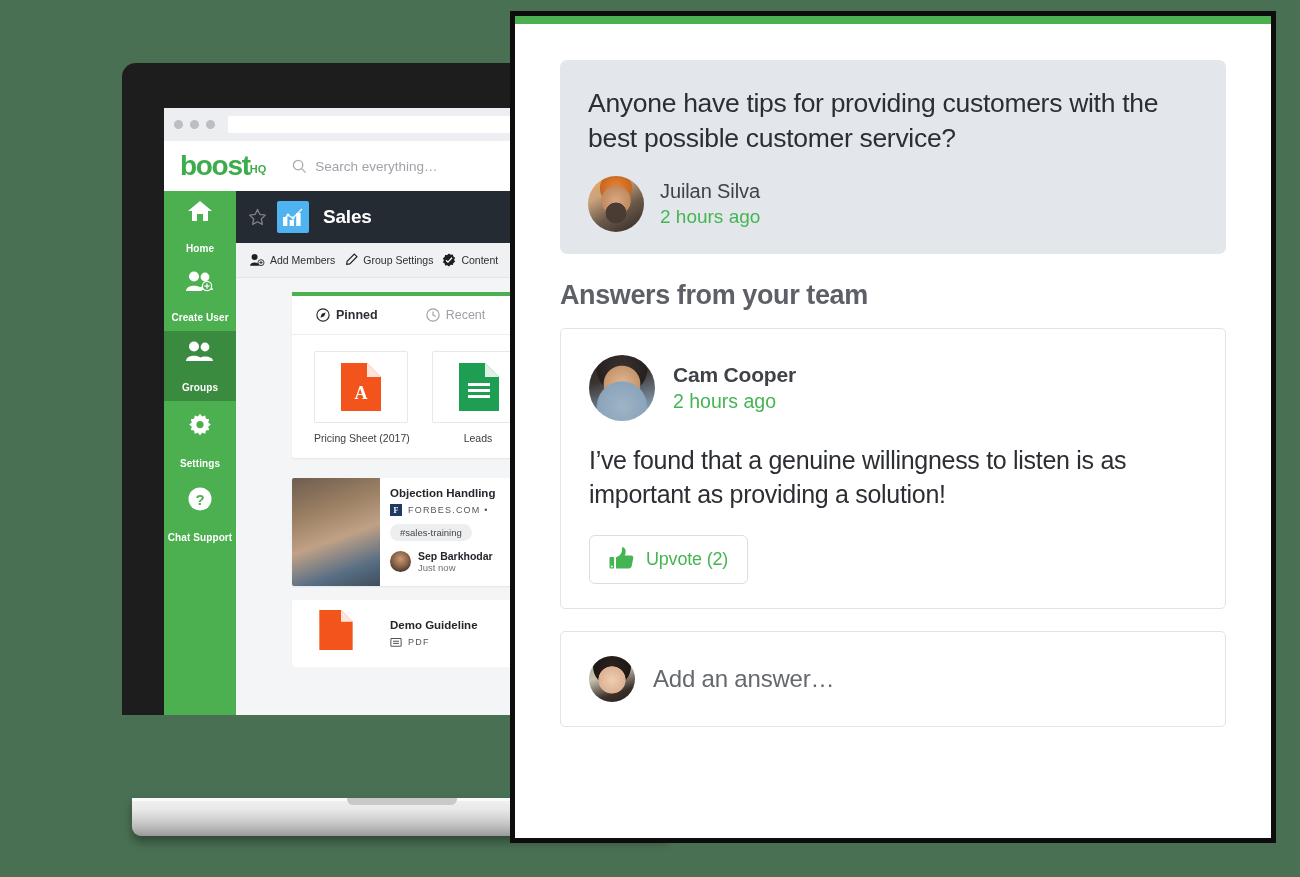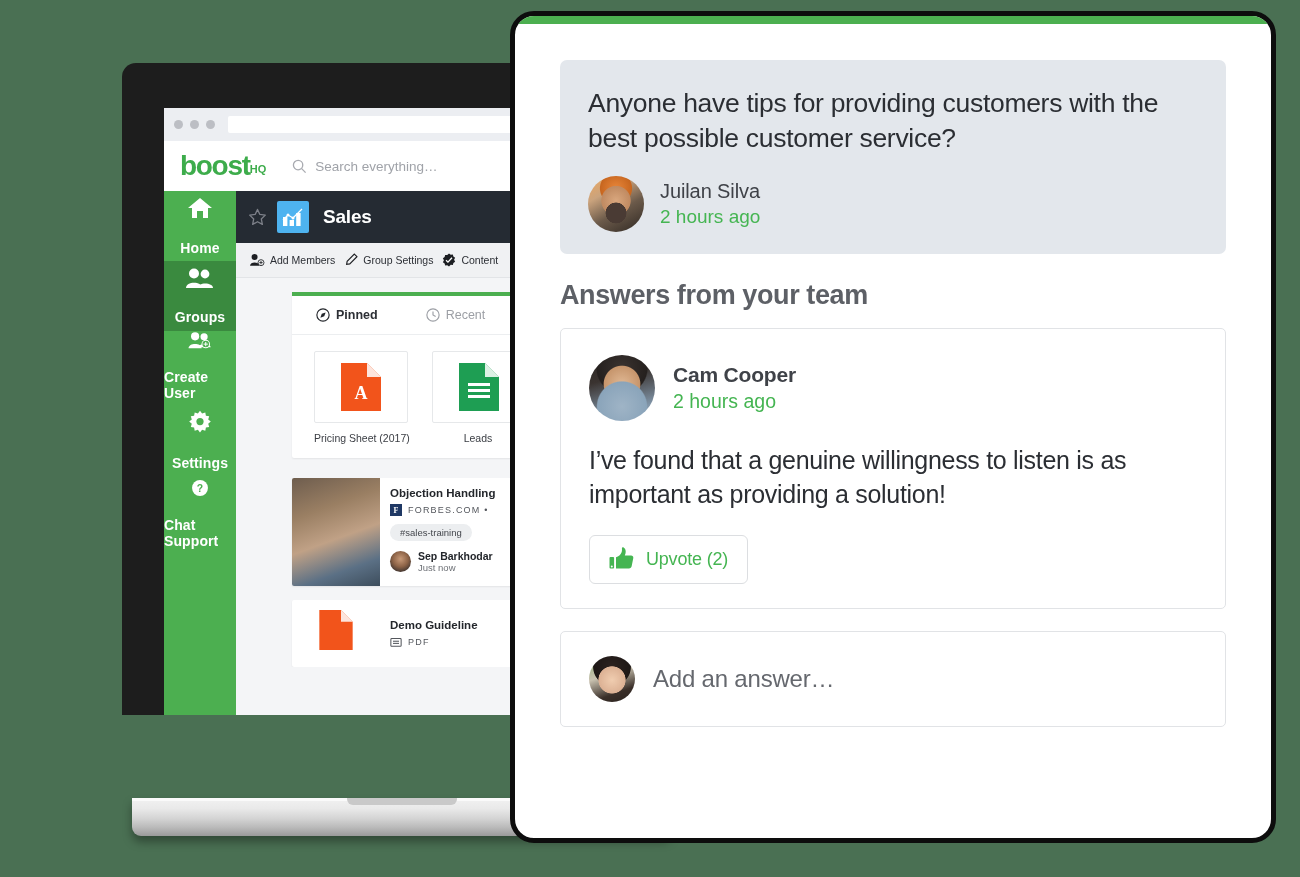--- a/index.html
+++ b/index.html
@@ -47,21 +47,21 @@
   .logo .hq{font-size:11px;font-weight:700;letter-spacing:0px;vertical-align:2px;}
   .search-wrap{display:flex;align-items:center;margin-left:26px;color:#a8aab0;}
   .search-text{font-size:13.5px;color:#a0a3a9;margin-left:8px;}
 
   .app-body{display:flex;height:524px;}
 
   
   .sidebar{width:72px;background:#4caf50;flex:none;}
   .side-item{height:70px;display:flex;flex-direction:column;align-items:center;justify-content:center;color:#fff;}
   .side-item.active{background:#3a8a3f;}
-  .side-item .lbl{font-size:14px;margin-top:20px;font-weight:600;letter-spacing:.1px;}
+  .side-item .lbl{font-size:10px;margin-top:20px;font-weight:600;letter-spacing:.1px;}
   .side-item.sp{margin-top:4px;}
 
   
   .main{flex:1;background:#f4f5f7;display:flex;flex-direction:column;min-width:0;}
   .grp-header{height:52px;background:#252b33;display:flex;align-items:center;padding:0 12px;flex:none;}
   .grp-icon{width:32px;height:32px;background:#4eb3f0;border-radius:2px;margin-left:10px;display:flex;align-items:center;justify-content:center;}
   .grp-title{color:#fff;font-size:19px;font-weight:700;margin-left:14px;letter-spacing:-.2px;}
   .grp-tools{height:34px;background:#f0f1f3;display:flex;align-items:center;padding:0 14px;gap:9px;flex:none;border-bottom:1px solid #e2e4e7;}
   .tool{display:flex;align-items:center;gap:5px;font-size:10.5px;color:#2c2f35;white-space:nowrap;font-weight:500;}
 
@@ -88,21 +88,21 @@
   .av-sm{width:21px;height:21px;border-radius:50%;background:radial-gradient(circle at 50% 38%,#c89a78 0%,#8d6347 46%,#4a3b33 75%,#d9d4cf 100%);flex:none;}
   .pa-name{font-size:10.5px;font-weight:700;color:#23262b;white-space:nowrap;}
   .pa-time{font-size:9.5px;color:#6d7076;}
 
   .post2{background:#fff;margin-top:14px;border-radius:2px;box-shadow:0 1px 2px rgba(0,0,0,.07);display:flex;width:420px;padding:10px 0;}
   .pdf-box{width:88px;display:flex;align-items:flex-start;justify-content:center;}
 
   
   #modal{
     position:absolute;left:510px;top:11px;width:766px;height:832px;
-    background:#fff;border-radius:24px;
+    background:#fff;border-radius:0;
     border:5px solid #0d0d0d;
     box-sizing:border-box;
     overflow:hidden;
   }
   #modal-accent{position:absolute;left:0;top:0;width:100%;height:8px;background:#4caf50;}
   #modal-inner{position:absolute;left:0;top:8px;right:0;bottom:0;padding:36px 45px 0 45px;box-sizing:border-box;}
 
   .question-card{background:#e3e7ec;border-radius:7px;padding:26px 28px 22px 28px;}
   .question-text{font-size:26.5px;line-height:1.32;color:#2b2e33;letter-spacing:-.3px;}
   .q-author{display:flex;align-items:center;gap:16px;margin-top:20px;}
@@ -180,44 +180,44 @@
 
       <div class="app-body">
 
         <div class="sidebar">
 
           <div class="side-item">
             <svg width="26" height="24" viewBox="0 0 26 24">
               <path d="M13 2 L25 12 L21 12 L21 22 L16 22 L16 15 L10 15 L10 22 L5 22 L5 12 L1 12 Z" fill="#fff"></path>
             </svg>
             <span class="lbl">Home</span>
-          </div>
-
-          <div class="side-item active">
-            <svg width="28" height="22" viewBox="0 0 28 22">
-              <circle cx="8" cy="6.5" r="5" fill="#fff"></circle>
-              <path d="M0 21 C0 14 16 14 16 21 Z" fill="#fff"></path>
-              <circle cx="19" cy="7" r="4.4" fill="#fff"></circle>
-              <path d="M11.5 21 C11.5 15 27 15 27 21 Z" fill="#fff"></path>
-            </svg>
-            <span class="lbl">Groups</span>
           </div>
 
           <div class="side-item">
             <svg width="28" height="22" viewBox="0 0 28 22">
               <circle cx="8" cy="6.5" r="5" fill="#fff"></circle>
               <path d="M0 21 C0 14 16 14 16 21 Z" fill="#fff"></path>
               <circle cx="19" cy="7" r="4.4" fill="#fff"></circle>
               <path d="M11.5 20 C11.5 15 27 15 27 20 Z" fill="#fff"></path>
               <circle cx="21" cy="16" r="5.2" fill="#fff"></circle>
               <circle cx="21" cy="16" r="4" fill="#4caf50"></circle>
               <rect x="20.4" y="13.4" width="1.25" height="5.2" fill="#fff"></rect>
               <rect x="18.4" y="15.4" width="5.2" height="1.25" fill="#fff"></rect>
             </svg>
             <span class="lbl">Create User</span>
+          </div>
+
+          <div class="side-item active">
+            <svg width="28" height="22" viewBox="0 0 28 22">
+              <circle cx="8" cy="6.5" r="5" fill="#fff"></circle>
+              <path d="M0 21 C0 14 16 14 16 21 Z" fill="#fff"></path>
+              <circle cx="19" cy="7" r="4.4" fill="#fff"></circle>
+              <path d="M11.5 21 C11.5 15 27 15 27 21 Z" fill="#fff"></path>
+            </svg>
+            <span class="lbl">Groups</span>
           </div>
 
           <div class="side-item sp">
             <svg width="26" height="26" viewBox="0 0 26 26">
               <path fill="#fff" d="M13 1.8l2.1 2.6 3.2-1 .6 3.3 3.3.6-1 3.2 2.6 2.1-2.6 2.1 1 3.2-3.3.6-.6 3.3-3.2-1L13 23.4l-2.1-2.6-3.2 1-.6-3.3-3.3-.6 1-3.2L2.2 12.6l2.6-2.1-1-3.2 3.3-.6.6-3.3 3.2 1z"></path>
               <circle cx="13" cy="12.6" r="3.6" fill="#4caf50"></circle>
             </svg>
             <span class="lbl">Settings</span>
           </div>
 

